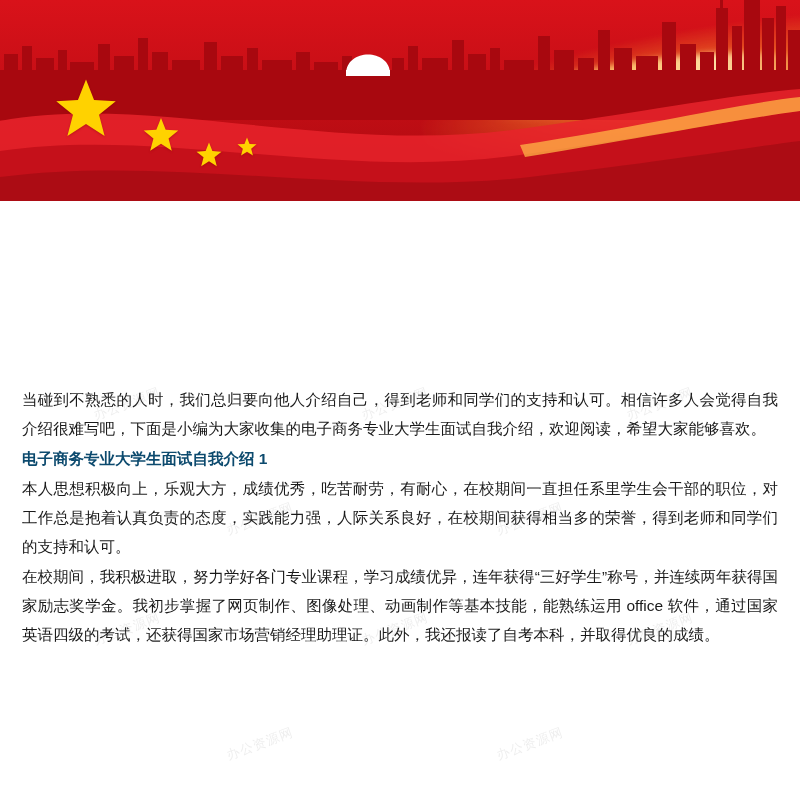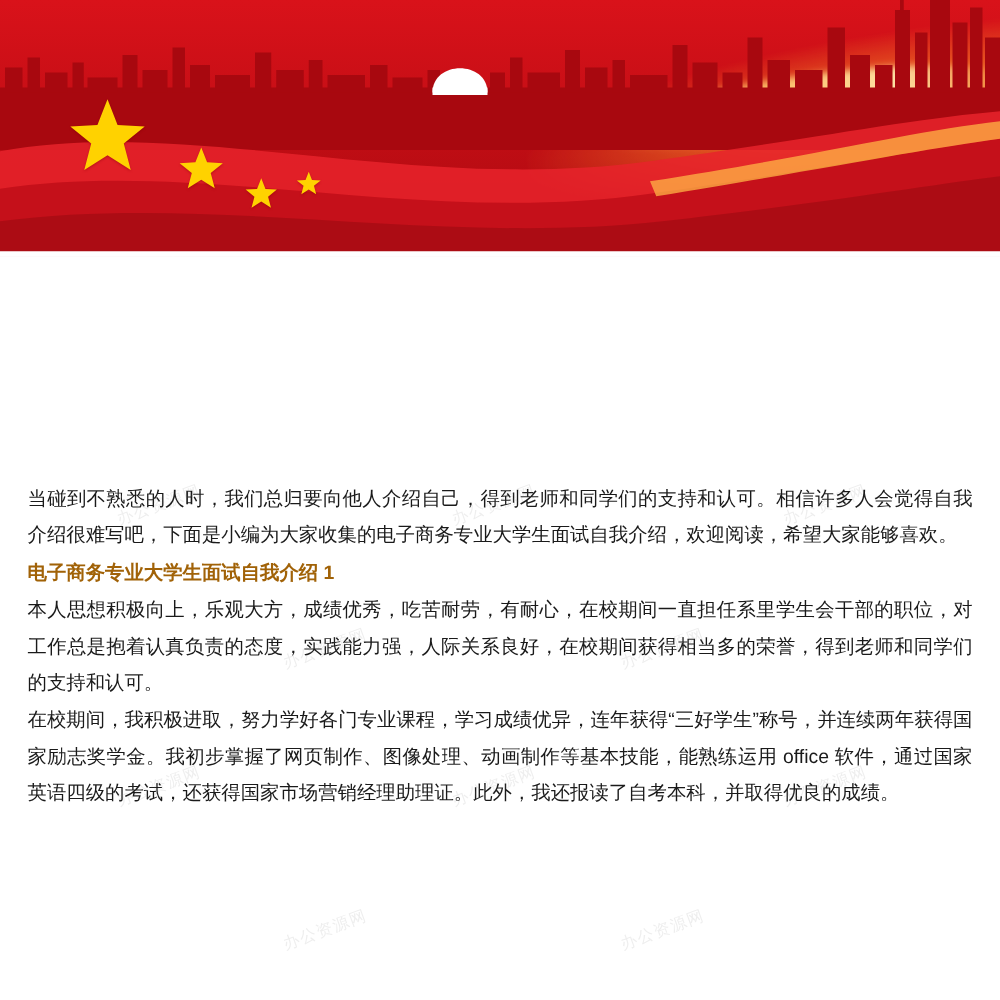--- a/index.html
+++ b/index.html
@@ -121,21 +121,21 @@
     color: #1a1a1a;
     text-align: justify;
     text-justify: inter-ideograph;
     font-family: "Liberation Sans", sans-serif;
   }
   h2.sub {
     margin: 1px 0 1px 0;
     font-size: 15.5px;
     line-height: 29px;
     font-weight: bold;
-    color: #a16207;
+    color: #0c4a6e;
   }
 </style>
 </head>
 <body>
 
 <div class="banner">
   <div class="banner-red-base"></div>
 
   <div class="glow"></div>
   <div class="glow2"></div>

